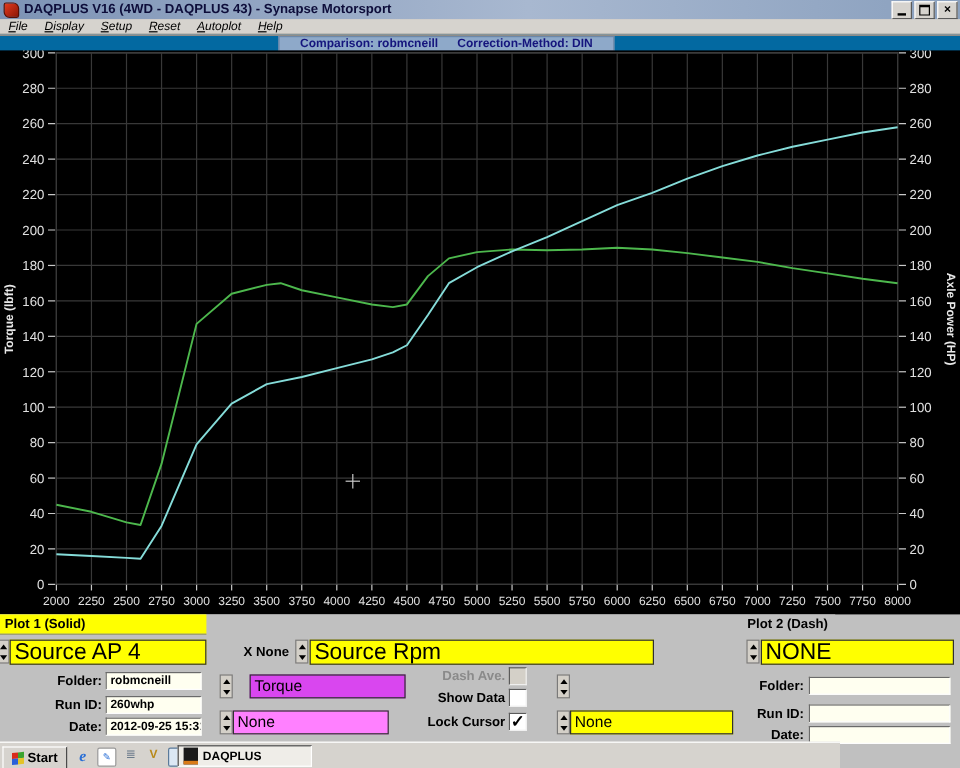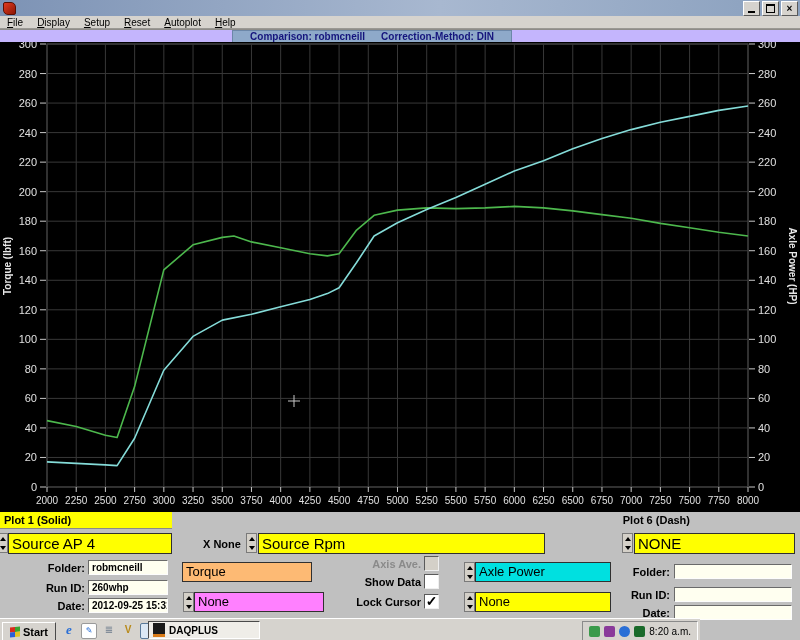--- a/index.html
+++ b/index.html
@@ -13,42 +13,42 @@
   .title-text{font-size:11px;font-weight:bold;color:#0d0d3a;white-space:nowrap;}
   .win-btns{position:absolute;right:2px;top:1px;display:flex;gap:2px;}
   .win-btn{width:15px;height:13px;background:#d6d3ce;border:1px solid;border-color:#fff #5a5a5a #5a5a5a #fff;
     display:flex;align-items:center;justify-content:center;font-size:8px;line-height:8px;color:#000;}
   .glyph-min{width:7px;height:2px;background:#000;margin-top:7px;}
   .glyph-max{width:7px;height:6px;border:1px solid #000;border-top-width:2px;}
   .glyph-close{font-size:10px;font-weight:bold;}
 
   
   .menubar{position:absolute;top:16px;left:0;width:800px;height:12px;background:#d6d3ce;
-    border-bottom:1px solid #9a9894;display:flex;align-items:center;font-size:10px;color:#000;}
+    border-bottom:1px solid #9a9894;display:flex;align-items:center;font-size:10px;color:#000;font-style:italic;}
   .menu-item{padding:0 7px;}
   .menu-item u{text-decoration:underline;}
 
   
-  .compbar{position:absolute;top:29px;left:0;width:800px;height:13px;background:#c4b5fd;
+  .compbar{position:absolute;top:29px;left:0;width:800px;height:13px;background:#0369a1;
     border-top:1px solid #8e8c88;}
   .comp-seg{position:absolute;left:232px;top:0;width:280px;height:13px;background:#8ea9c9;
     display:flex;align-items:center;justify-content:center;gap:16px;font-size:10px;font-weight:bold;color:#15157d;
     border:1px solid #6c87a8;box-sizing:border-box;}
 
   
   .chartwrap{position:absolute;top:42px;left:0;width:800px;height:470px;background:#000;}
   svg{display:block;}
 
   
   .panel{position:absolute;top:512px;left:0;width:696px;height:106px;background:#c0c0c0;font-size:11px;color:#000;}
   .p1-header{position:absolute;left:0;top:0;width:172px;height:17px;background:#ffff00;font-weight:bold;
     padding-left:4px;line-height:17px;box-sizing:border-box;border-bottom:1px solid #8a8a8a;}
   .p2-header{position:absolute;right:6px;top:2px;font-weight:bold;}
 
-  .bigfield{background:#ffff00;border:1px solid #303030;box-sizing:border-box;font-size:15px;line-height:19px;padding-left:3px;overflow:hidden;white-space:nowrap;}
+  .bigfield{background:#ffff00;border:1px solid #303030;box-sizing:border-box;font-size:19px;line-height:19px;padding-left:3px;overflow:hidden;white-space:nowrap;}
   .src-field{position:absolute;left:8px;top:21px;width:164px;height:21px;}
   .xaxis-label{position:absolute;left:203px;top:26px;font-weight:bold;}
   .xaxis-field{position:absolute;left:258px;top:21px;width:287px;height:21px;}
   .p2src-field{position:absolute;left:634px;top:21px;width:161px;height:21px;}
 
   .spinner{position:absolute;width:11px;height:20px;background:#d4d0c8;border:1px solid #7a7a7a;box-sizing:border-box;display:flex;flex-direction:column;}
   .spinner i{flex:1;display:flex;align-items:center;justify-content:center;}
   .spinner i::before{content:"";border-left:3px solid transparent;border-right:3px solid transparent;}
   .spinner i.up::before{border-bottom:4px solid #000;}
   .spinner i.dn::before{border-top:4px solid #000;}
@@ -86,20 +86,21 @@
     display:flex;align-items:center;gap:4px;padding:0 6px;font-size:10px;}
   .ticon{width:11px;height:11px;border-radius:2px;}
 </style>
 </head>
 <body>
 
 <div class="app">
 
   <div class="titlebar">
     <span class="title-icon"></span>
+    <span class="title-text">DAQPLUS V16 (4WD - DAQPLUS 43) - Synapse Motorsport</span>
     <span class="win-btns">
       <span class="win-btn">
           <span class="glyph-min"></span>
         </span>
       <span class="win-btn">
           <span class="glyph-max"></span>
         </span>
       <span class="win-btn glyph-close">×</span>
     </span>
   </div>
@@ -283,21 +284,21 @@
       <line x1="288" y1="359" x2="300" y2="359" stroke="#c8c8c8" stroke-width="1"></line>
       <line x1="294" y1="353" x2="294" y2="365" stroke="#c8c8c8" stroke-width="1"></line>
     <polyline points="47.0,378.6 76.2,384.5 105.4,393.3 117.1,395.5 134.6,344.6 163.8,227.9 193.0,202.8 222.3,195.4 233.9,194.0 251.5,199.9 280.7,205.8 309.9,211.7 327.4,213.9 339.1,211.7 356.6,188.1 374.1,173.3 397.5,168.1 426.7,165.9 455.9,166.6 485.1,165.9 514.3,164.4 543.5,165.9 572.8,168.9 602.0,172.6 631.2,176.2 660.4,181.4 689.6,185.8 718.8,190.3 748.0,194.0" fill="none" stroke="#4db84d" stroke-width="1.6" stroke-linejoin="round"></polyline>
         <polyline points="47.0,419.9 76.2,421.4 105.4,422.9 117.1,423.6 134.6,396.3 163.8,328.3 193.0,294.4 222.3,278.1 251.5,272.2 280.7,264.8 309.9,257.5 327.4,251.6 339.1,245.7 356.6,220.5 374.1,194.0 397.5,180.7 426.7,167.4 455.9,155.6 485.1,142.3 514.3,129.0 543.5,118.7 572.8,106.8 602.0,96.5 631.2,87.6 660.4,80.3 689.6,74.4 718.8,68.4 748.0,64.0" fill="none" stroke="#85dcd9" stroke-width="1.6" stroke-linejoin="round"></polyline>
       </svg>
   </div>
 
   <div class="panel">
 
     <div class="p1-header">Plot 1 (Solid)</div>
-    <div class="p2-header">Plot 6 (Dash)</div>
+    <div class="p2-header">Plot 2 (Dash)</div>
 
     <div class="spinner" style="left:-3px;top:21px;">
         <i class="up"></i>
         <i class="dn"></i>
       </div>
     <div class="bigfield src-field">Source AP 4</div>
 
     <div class="xaxis-label">X None</div>
     <div class="spinner" style="left:246px;top:21px;">
         <i class="up"></i>
@@ -315,39 +316,38 @@
     <div class="finput" style="left:88px;top:48px;width:80px;height:15px;">robmcneill</div>
     <div class="flabel" style="left:5px;top:70px;width:80px;">Run ID:</div>
     <div class="finput" style="left:88px;top:68px;width:80px;height:15px;">260whp</div>
     <div class="flabel" style="left:5px;top:88px;width:80px;">Date:</div>
     <div class="finput" style="left:88px;top:86px;width:80px;height:15px;">2012-09-25 15:31:09</div>
 
     <div class="spinner" style="left:183px;top:50px;">
         <i class="up"></i>
         <i class="dn"></i>
       </div>
-    <div class="chfield" style="left: 182px; top: 50px; background: #fdba74;">Torque</div>
+    <div class="chfield" style="left: 208px; top: 50px; background: #d946ef;">Torque</div>
     <div class="spinner" style="left:183px;top:80px;">
         <i class="up"></i>
         <i class="dn"></i>
       </div>
     <div class="chfield" style="left: 194px; top: 80px; background: rgb(255, 128, 255);">None</div>
 
-    <div class="cbrow-label disabled" style="left:341px;top:46px;">Axis Ave.</div>
+    <div class="cbrow-label disabled" style="left:341px;top:46px;">Dash Ave.</div>
     <div class="checkbox disabled" style="left:424px;top:44px;"></div>
     <div class="cbrow-label" style="left:341px;top:64px;">Show Data</div>
     <div class="checkbox" style="left:424px;top:62px;"></div>
     <div class="cbrow-label" style="left:341px;top:84px;">Lock Cursor</div>
     <div class="checkbox" style="left:424px;top:82px;">✓</div>
 
     <div class="spinner" style="left:464px;top:50px;">
         <i class="up"></i>
         <i class="dn"></i>
       </div>
-    <div class="chfield" style="left: 475px; top: 50px; width: 136px; background: rgb(0, 224, 224);">Axle Power</div>
     <div class="spinner" style="left:464px;top:80px;">
         <i class="up"></i>
         <i class="dn"></i>
       </div>
     <div class="chfield" style="left: 475px; top: 80px; width: 136px; background: rgb(255, 255, 0);">None</div>
 
     <div class="flabel" style="left:590px;top:54px;width:80px;">Folder:</div>
     <div class="finput" style="left:674px;top:52px;width:118px;height:15px;"></div>
     <div class="flabel" style="left:590px;top:77px;width:80px;">Run ID:</div>
     <div class="finput" style="left:674px;top:75px;width:118px;height:15px;"></div>
@@ -369,22 +369,15 @@
       <span class="qicon" style="color:#2a6fd6;font-weight:bold;font-style:italic;font-family:'Liberation Serif',serif;font-size:13px;">e</span>
       <span class="qicon" style="background:#fff;border:1px solid #9a9a9a;color:#2a6fd6;font-size:8px;">✎</span>
       <span class="qicon" style="color:#6a7a8a;">≣</span>
       <span class="qicon" style="color:#b88a1a;font-weight:bold;">V</span>
       <span class="qicon" style="border:1px solid #5a7a9a;background:#dce8f4;"></span>
     </div>
     <div class="taskbtn">
       <span class="task-icon"></span>
       <span>DAQPLUS</span>
     </div>
-    <div class="tray">
-      <span class="ticon" style="background:#3a9a4a;"></span>
-      <span class="ticon" style="background:#8a3a9a;"></span>
-      <span class="ticon" style="background:#2a6fd6;border-radius:50%;"></span>
-      <span class="ticon" style="background:#1a6a2a;"></span>
-      <span>8:20 a.m.</span>
-    </div>
   </div>
 
 </div>
 
 </body></html>

